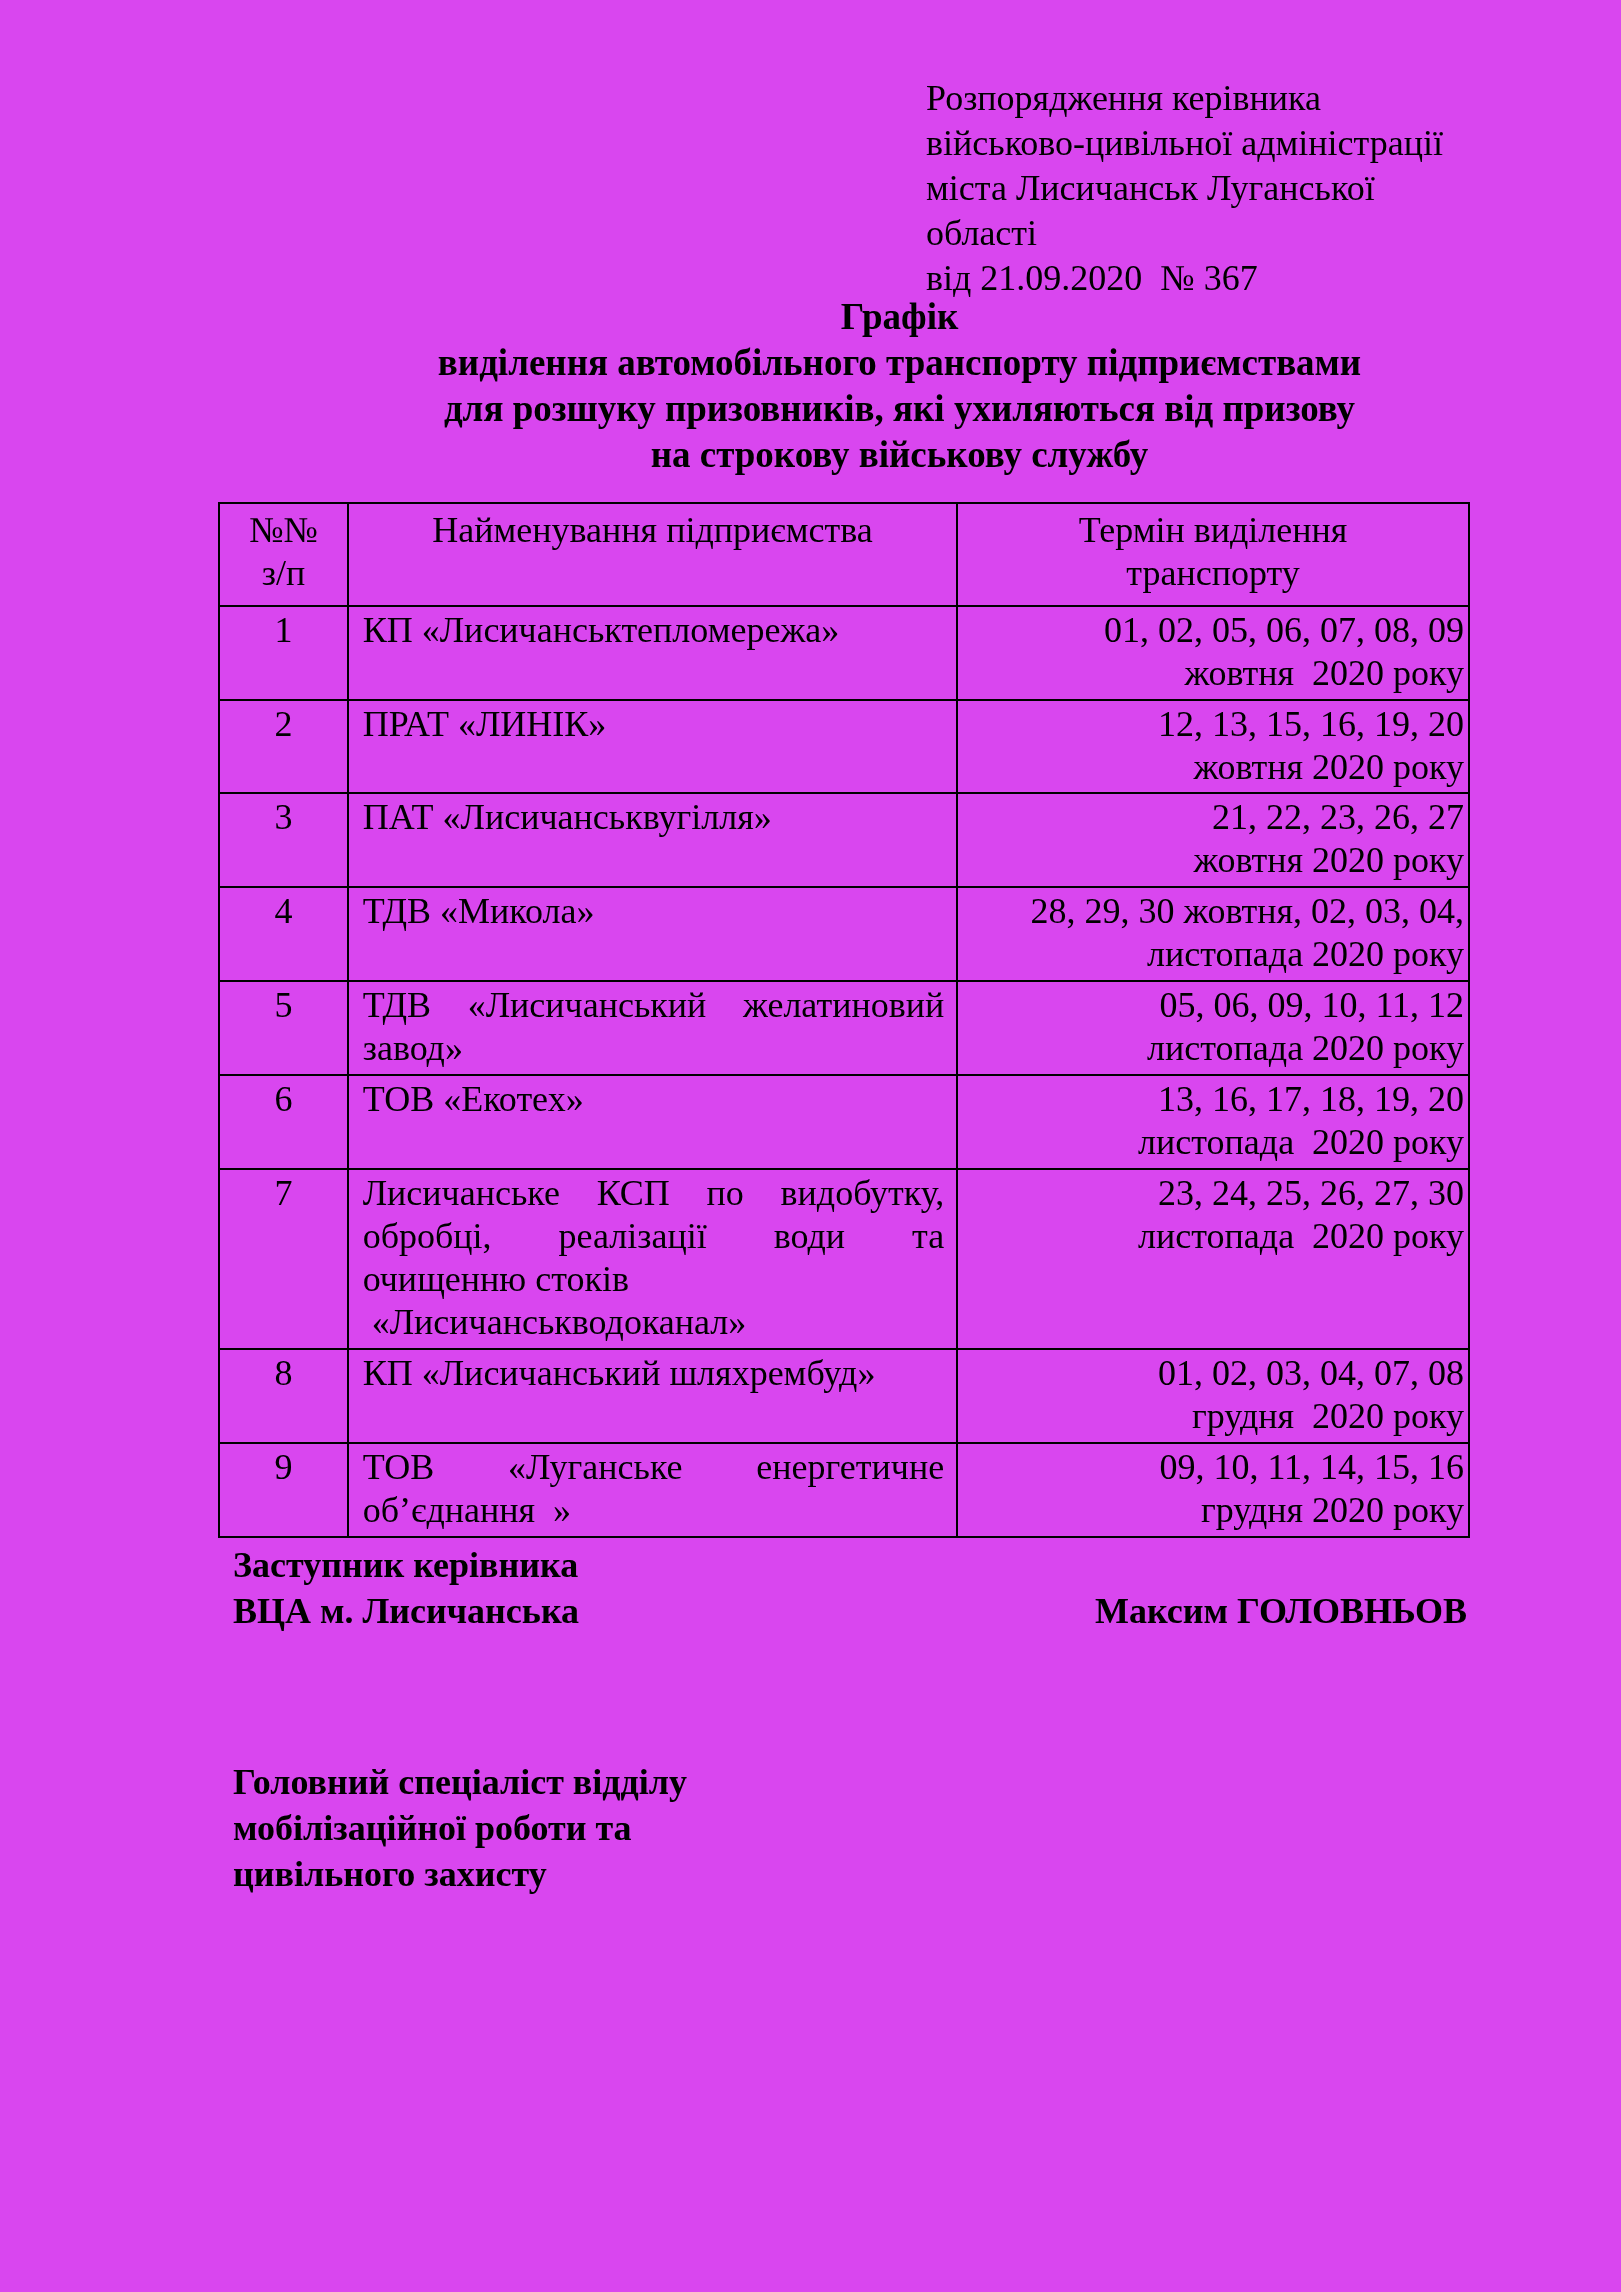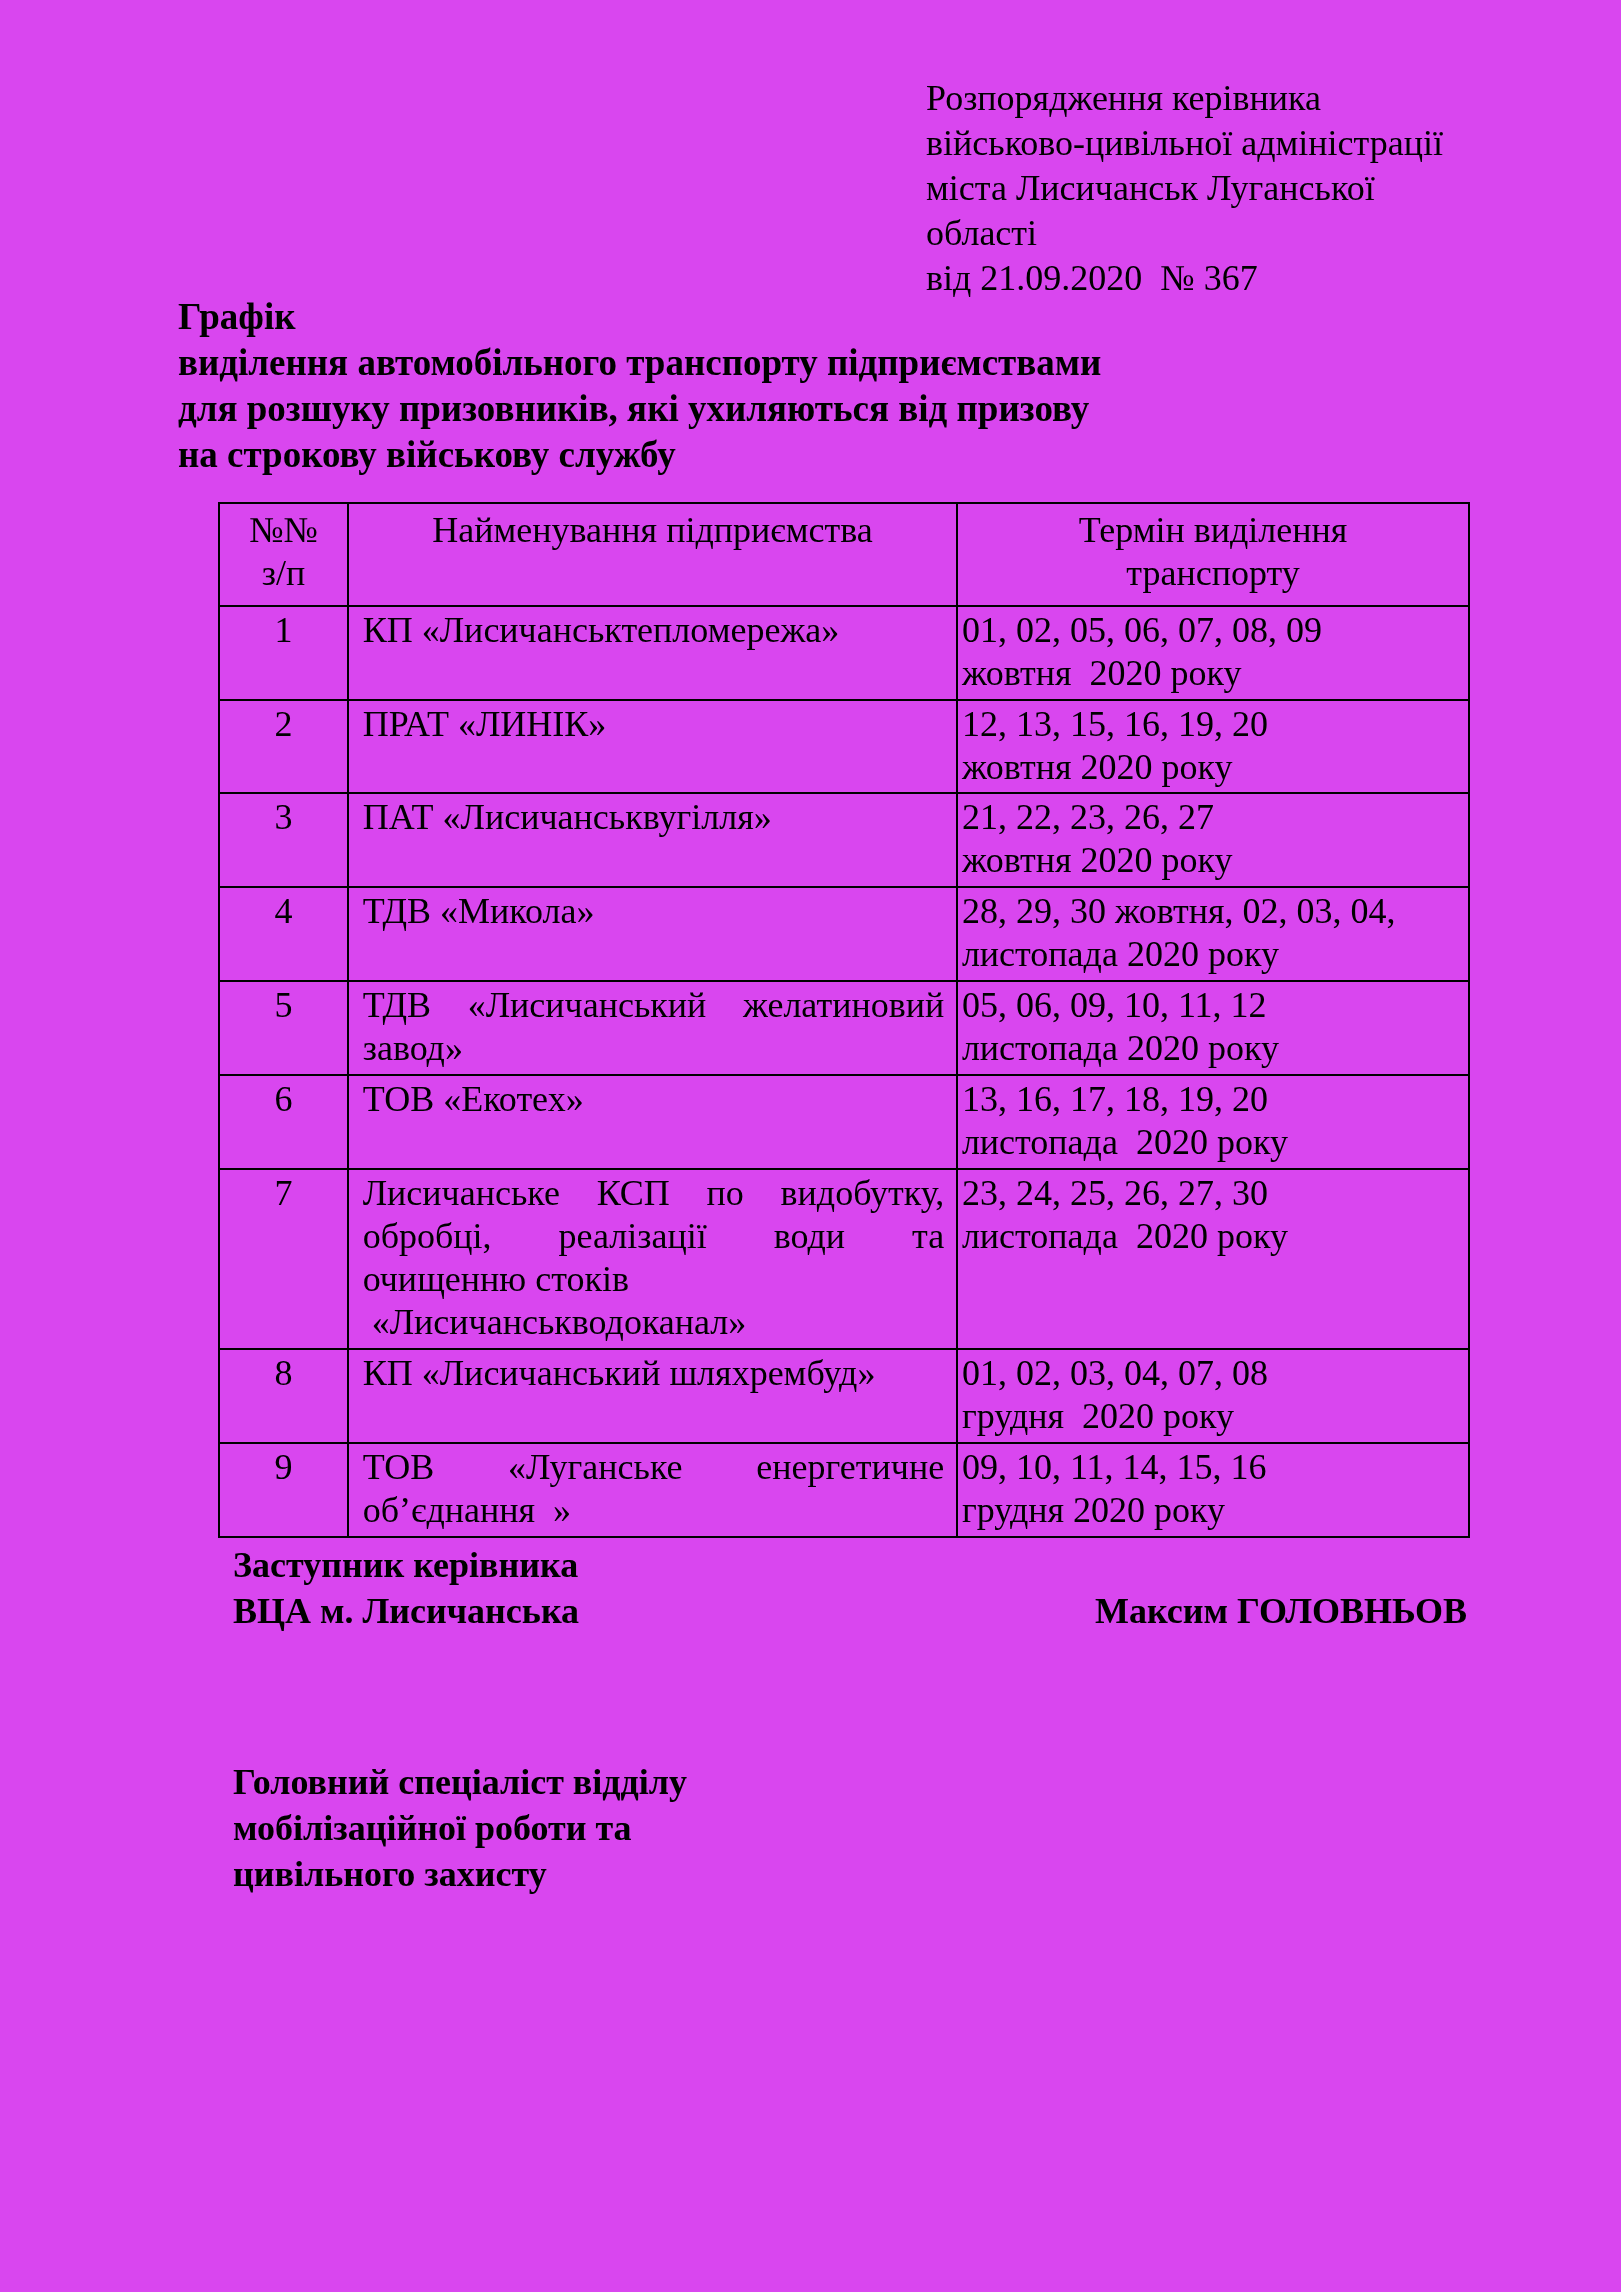--- a/index.html
+++ b/index.html
@@ -28,21 +28,21 @@
 
   
   .title {
     position: absolute;
     left: 178px;
     top: 294px;
     width: 1443px;
     font-size: 37px;
     line-height: 46px;
     font-weight: bold;
-    text-align: left;
+    text-align: center;
     white-space: pre-wrap;
   }
 
   
   table.schedule {
     position: absolute;
     left: 218px;
     top: 502px;
     width: 1250px;
     border-collapse: collapse;
@@ -71,21 +71,21 @@
     padding: 2px 11.8px 3.9px 13.7px;
   }
   td.co .co-line {
     white-space: pre-wrap;
   }
   td.co .co-line.just {
     text-align: justify;
     text-align-last: justify;
   }
   td.dt {
-    text-align: left;
+    text-align: right;
     white-space: pre-wrap;
     padding: 2px 3.9px 3.9px 3.9px;
   }
 
   
   .sig {
     position: absolute;
     left: 233px;
     width: 1234px;
     display: flex;

